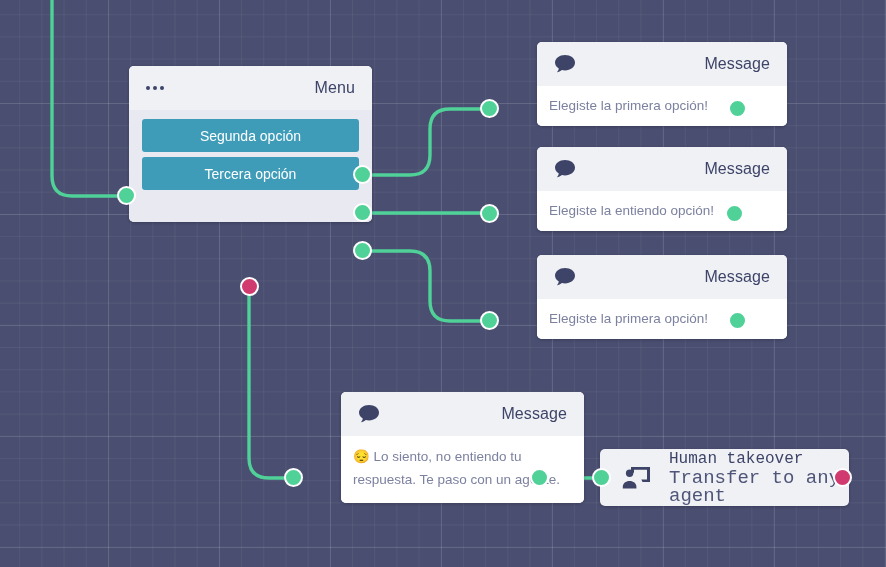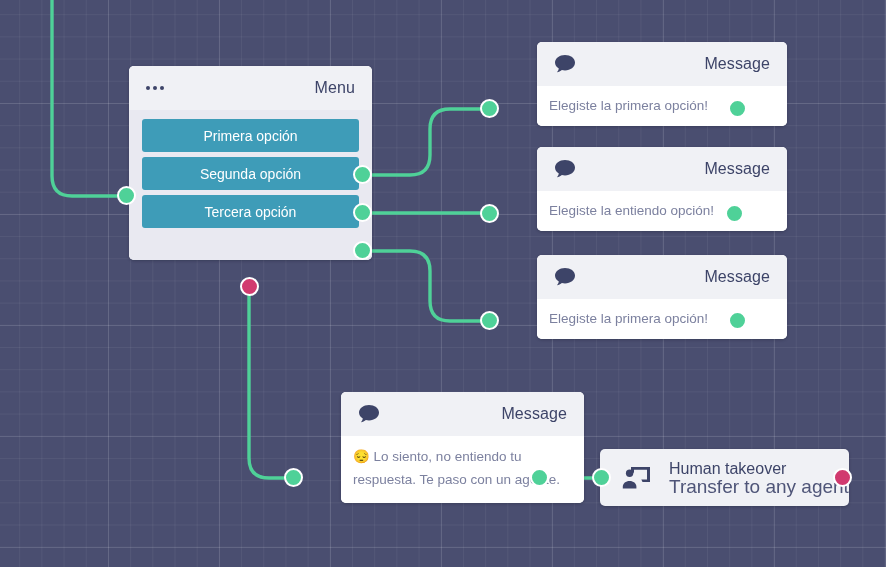--- a/index.html
+++ b/index.html
@@ -107,21 +107,21 @@
   .ht-node {
     width: 249px;
     height: 57px;
     border-radius: 5px;
     background: #f0f1f5;
     display: flex;
     align-items: center;
     padding-left: 22px;
   }
   .ht-icon { margin-right: 17px; display: flex; align-items: center; }
-  .ht-texts { display: flex; flex-direction: column; }
+  .ht-texts { display: flex; flex-direction: column; font-family: Liberation Mono, monospace; }
   .ht-title { font-size: 16px; color: #3d4468; line-height: 19px; }
   .ht-sub { font-size: 19px; color: #4f5578; line-height: 18px; }
 
   
   .port {
     position: absolute;
     width: 19px; height: 19px;
     border-radius: 50%;
     border: 2.5px solid #ffffff;
     z-index: 5;
@@ -163,23 +163,20 @@
   <div class="node menu-node" data-name="menu-node" style="left:129px; top:66px;">
     <div class="node-header" data-name="menu-node-header">
       <span class="hdr-icon dots" data-name="three-dots-icon">
         <i></i>
           <i></i>
           <i></i>
       </span>
       <span class="title" data-name="menu-node-title">Menu</span>
     </div>
     <div class="menu-body" data-name="menu-node-body">
-      <div class="menu-option" data-name="menu-option-1">
-        <span data-name="menu-option-1-label">Primera opción</span>
-      </div>
       <div class="menu-option" data-name="menu-option-2">
         <span data-name="menu-option-2-label">Segunda opción</span>
       </div>
       <div class="menu-option" data-name="menu-option-3">
         <span data-name="menu-option-3-label">Tercera opción</span>
       </div>
     </div>
   </div>
 
   <div class="port green" data-name="menu-input-port" style="left:117px; top:186px;"></div>

